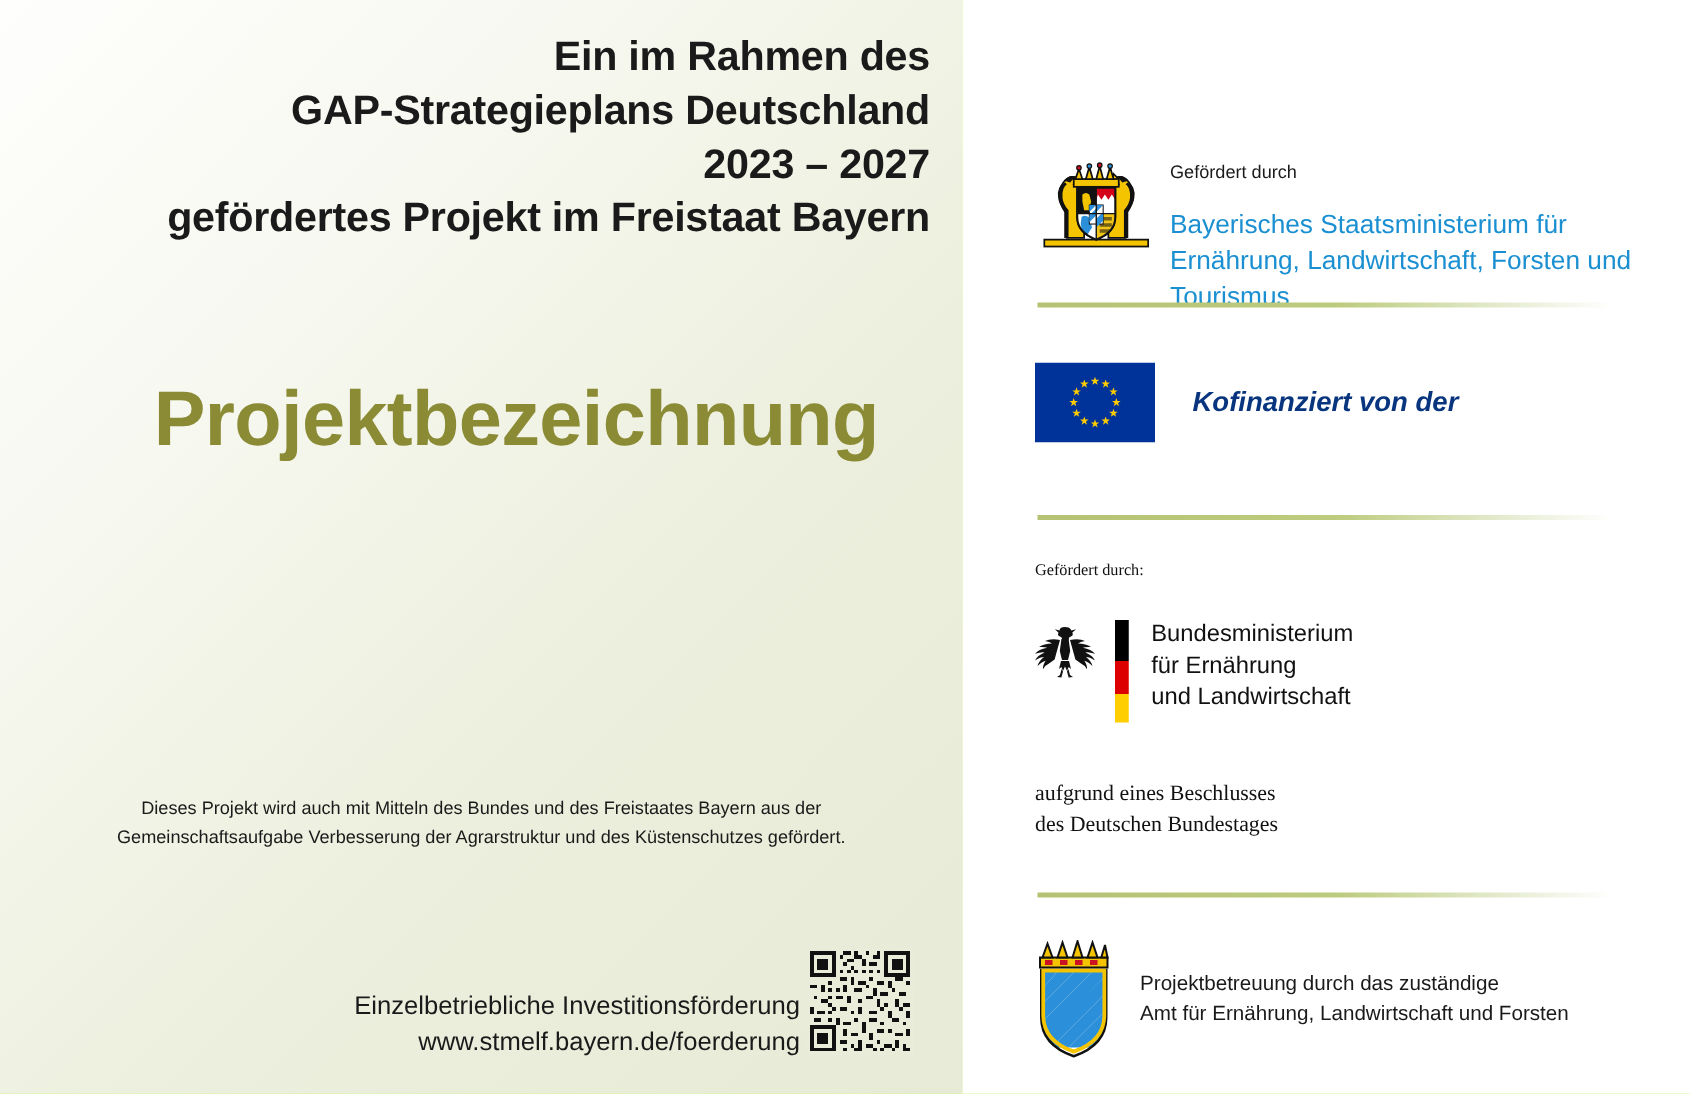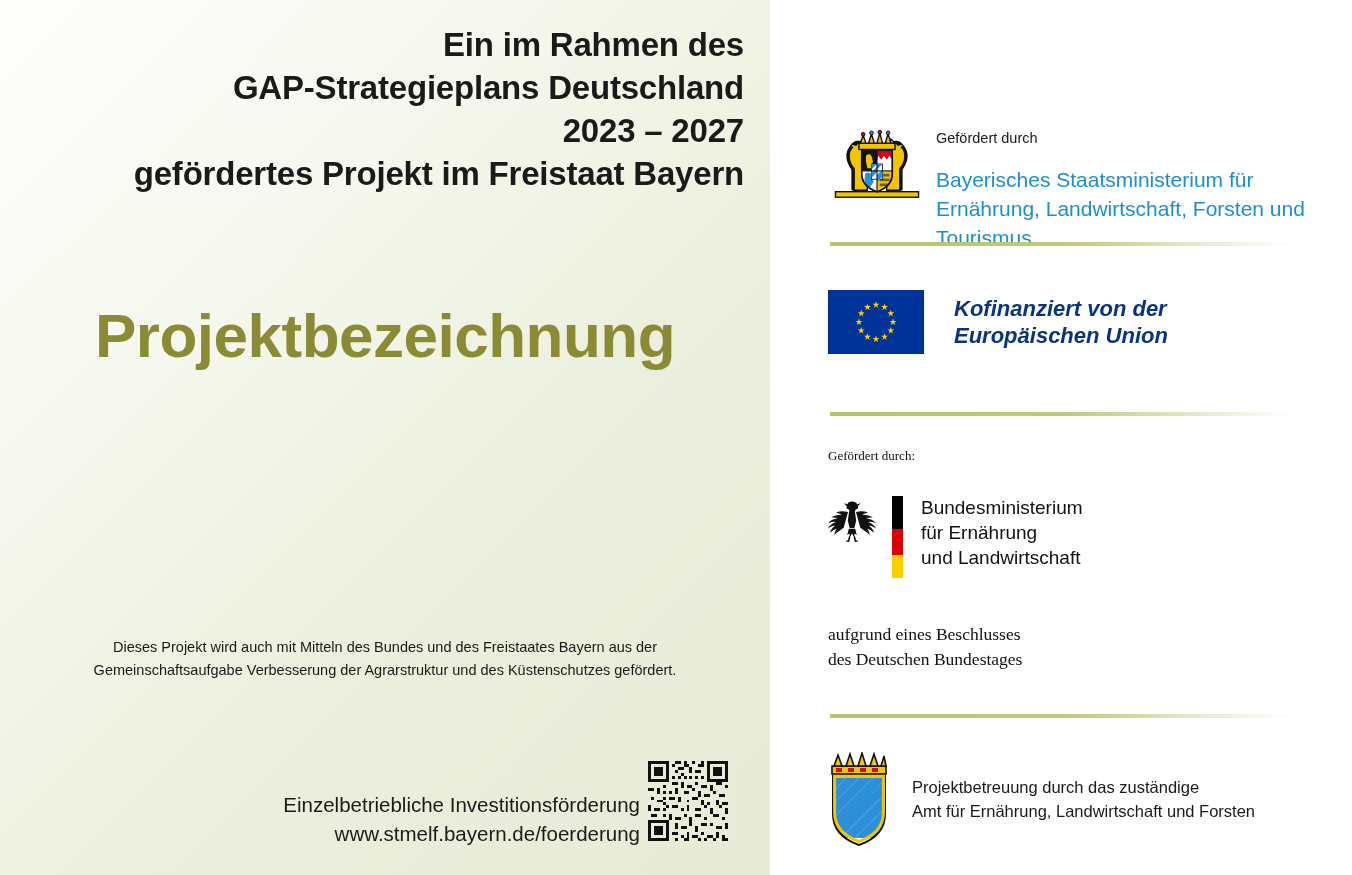--- a/index.html
+++ b/index.html
@@ -21,20 +21,21 @@
     text-align:right;
     font-size:33px;line-height:1.30;font-weight:bold;color:#1a1a1a;
     letter-spacing:-0.2px;
   }
   .headline div{white-space:nowrap;}
   .project-title{
     position:absolute;left:0;top:300px;width:770px;
     text-align:center;
     font-size:62px;font-weight:bold;color:#8b8b35;
     letter-spacing:-0.5px;
+    padding-left:28px;
   }
   .funding-note{
     position:absolute;left:20px;top:636px;width:730px;
     text-align:center;font-size:14.5px;line-height:1.6;color:#1a1a1a;
   }
   .funding-note div{white-space:nowrap;}
   .bottom-left{
     position:absolute;left:200px;top:790px;width:440px;
     text-align:right;font-size:20.5px;line-height:1.42;color:#1a1a1a;
   }
@@ -352,21 +353,20 @@
                   <polygon points="0,-3.4 0.8,-1.05 3.23,-1.05 1.27,0.4 2.0,2.75 0,1.3 -2.0,2.75 -1.27,0.4 -3.23,-1.05 -0.8,-1.05"></polygon>
                 </g>
               <g transform="rotate(330) translate(0,-16) rotate(-330)">
                   <polygon points="0,-3.4 0.8,-1.05 3.23,-1.05 1.27,0.4 2.0,2.75 0,1.3 -2.0,2.75 -1.27,0.4 -3.23,-1.05 -0.8,-1.05"></polygon>
                 </g>
             </g>
           </g>
         </svg>
         <div class="eutext">
           <div>Kofinanziert von der</div>
-          <div>Europäischen Union</div>
         </div>
       </div>
     </div>
 
     <div class="divider" style="top:412px;"></div>
 
     <div class="block b3">
       <div class="lbl">Gefördert durch:</div>
       <div class="row">
         <svg class="eagle" viewBox="0 0 60 64">

